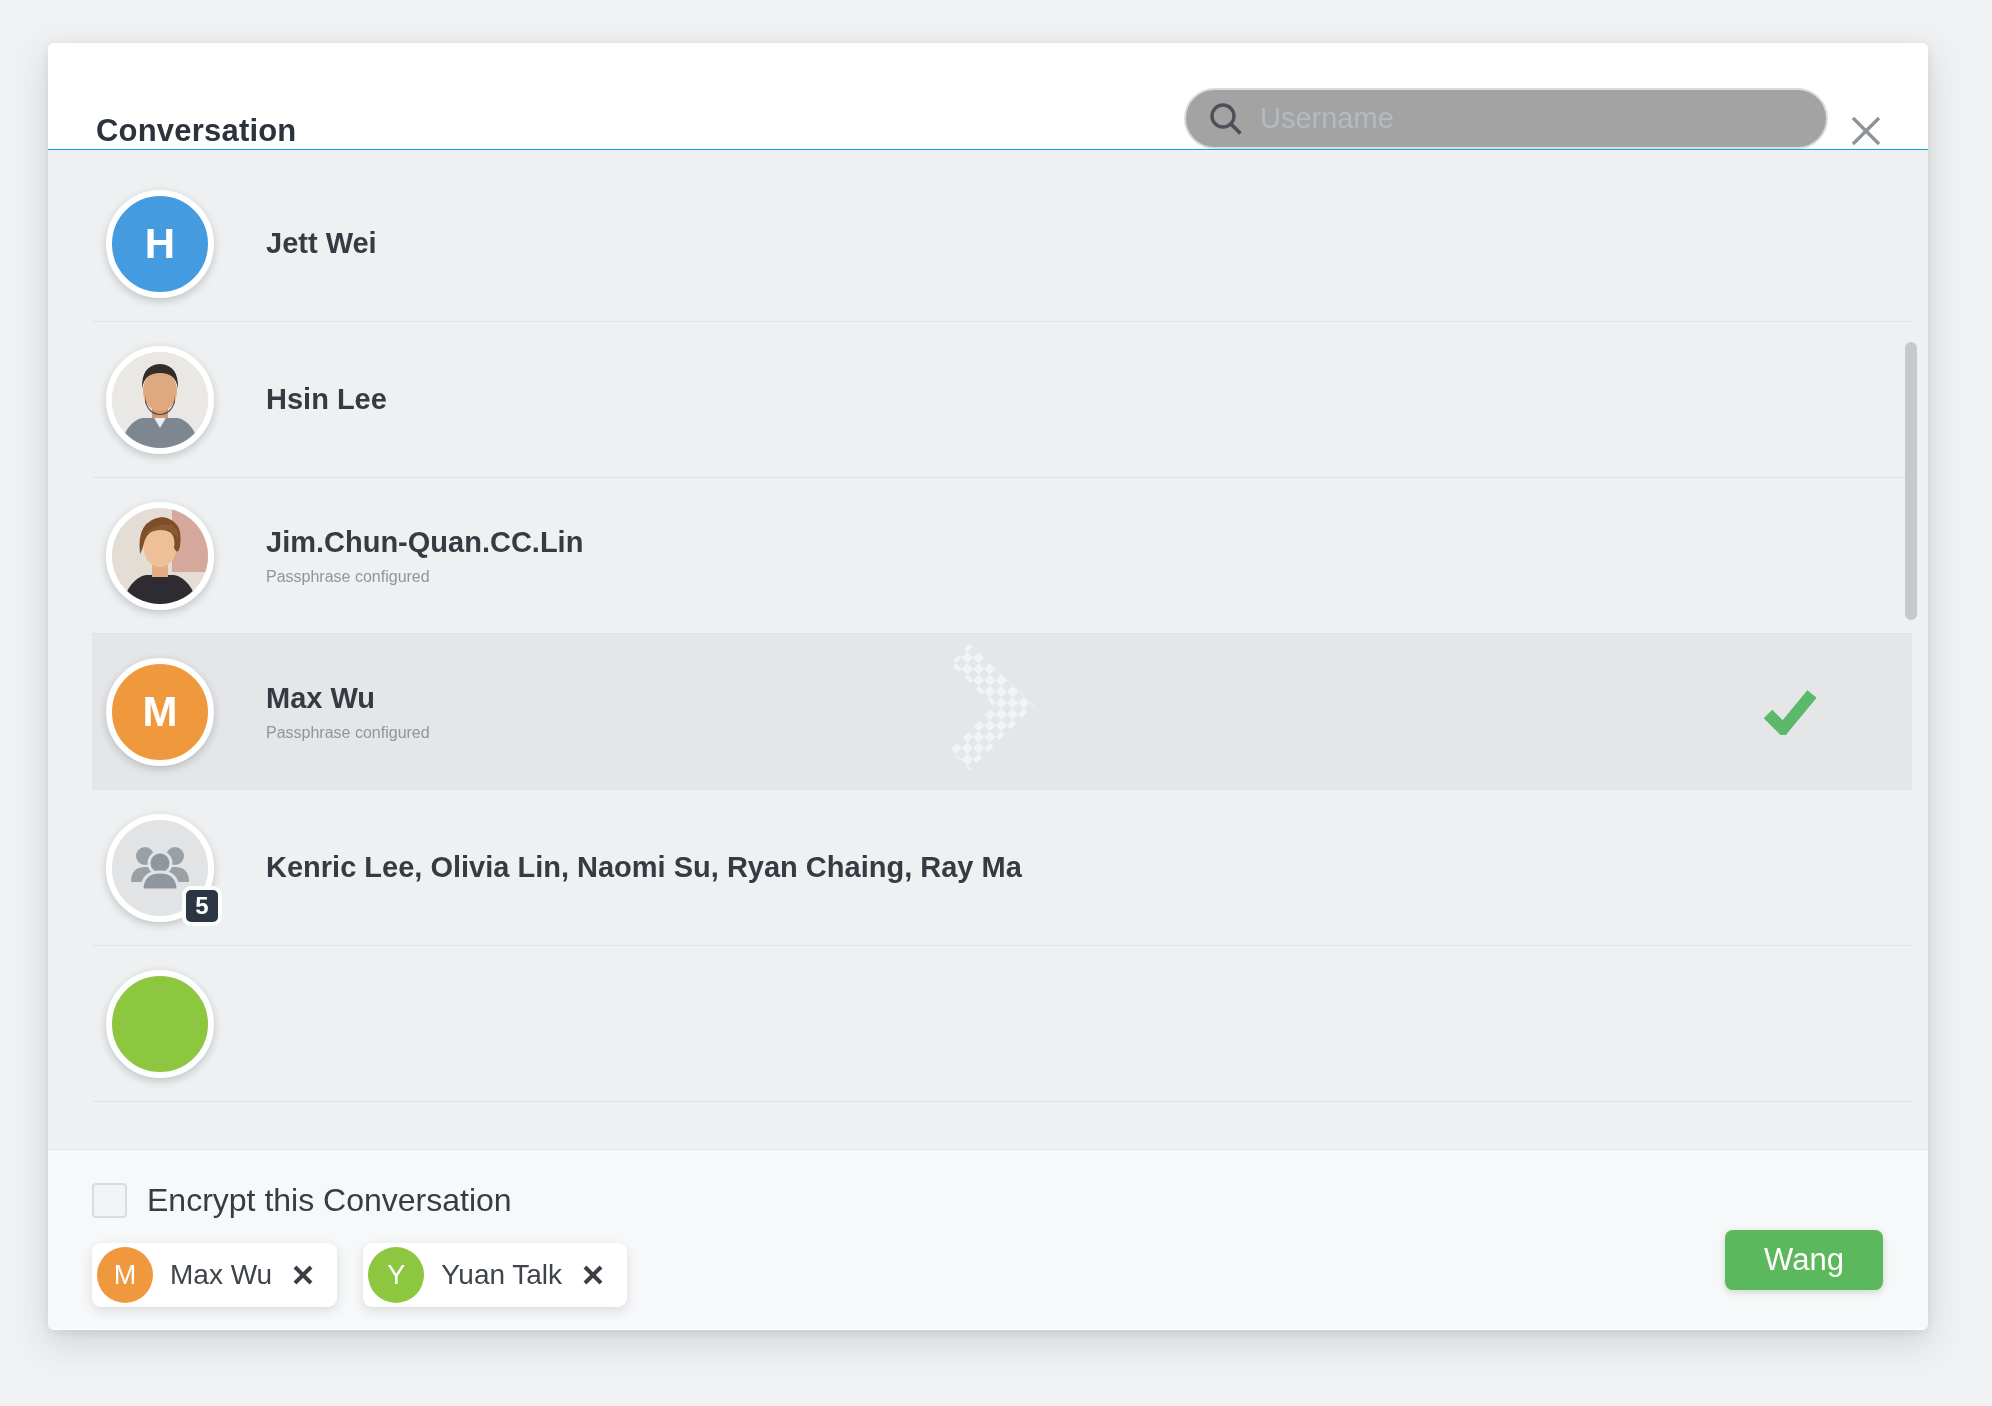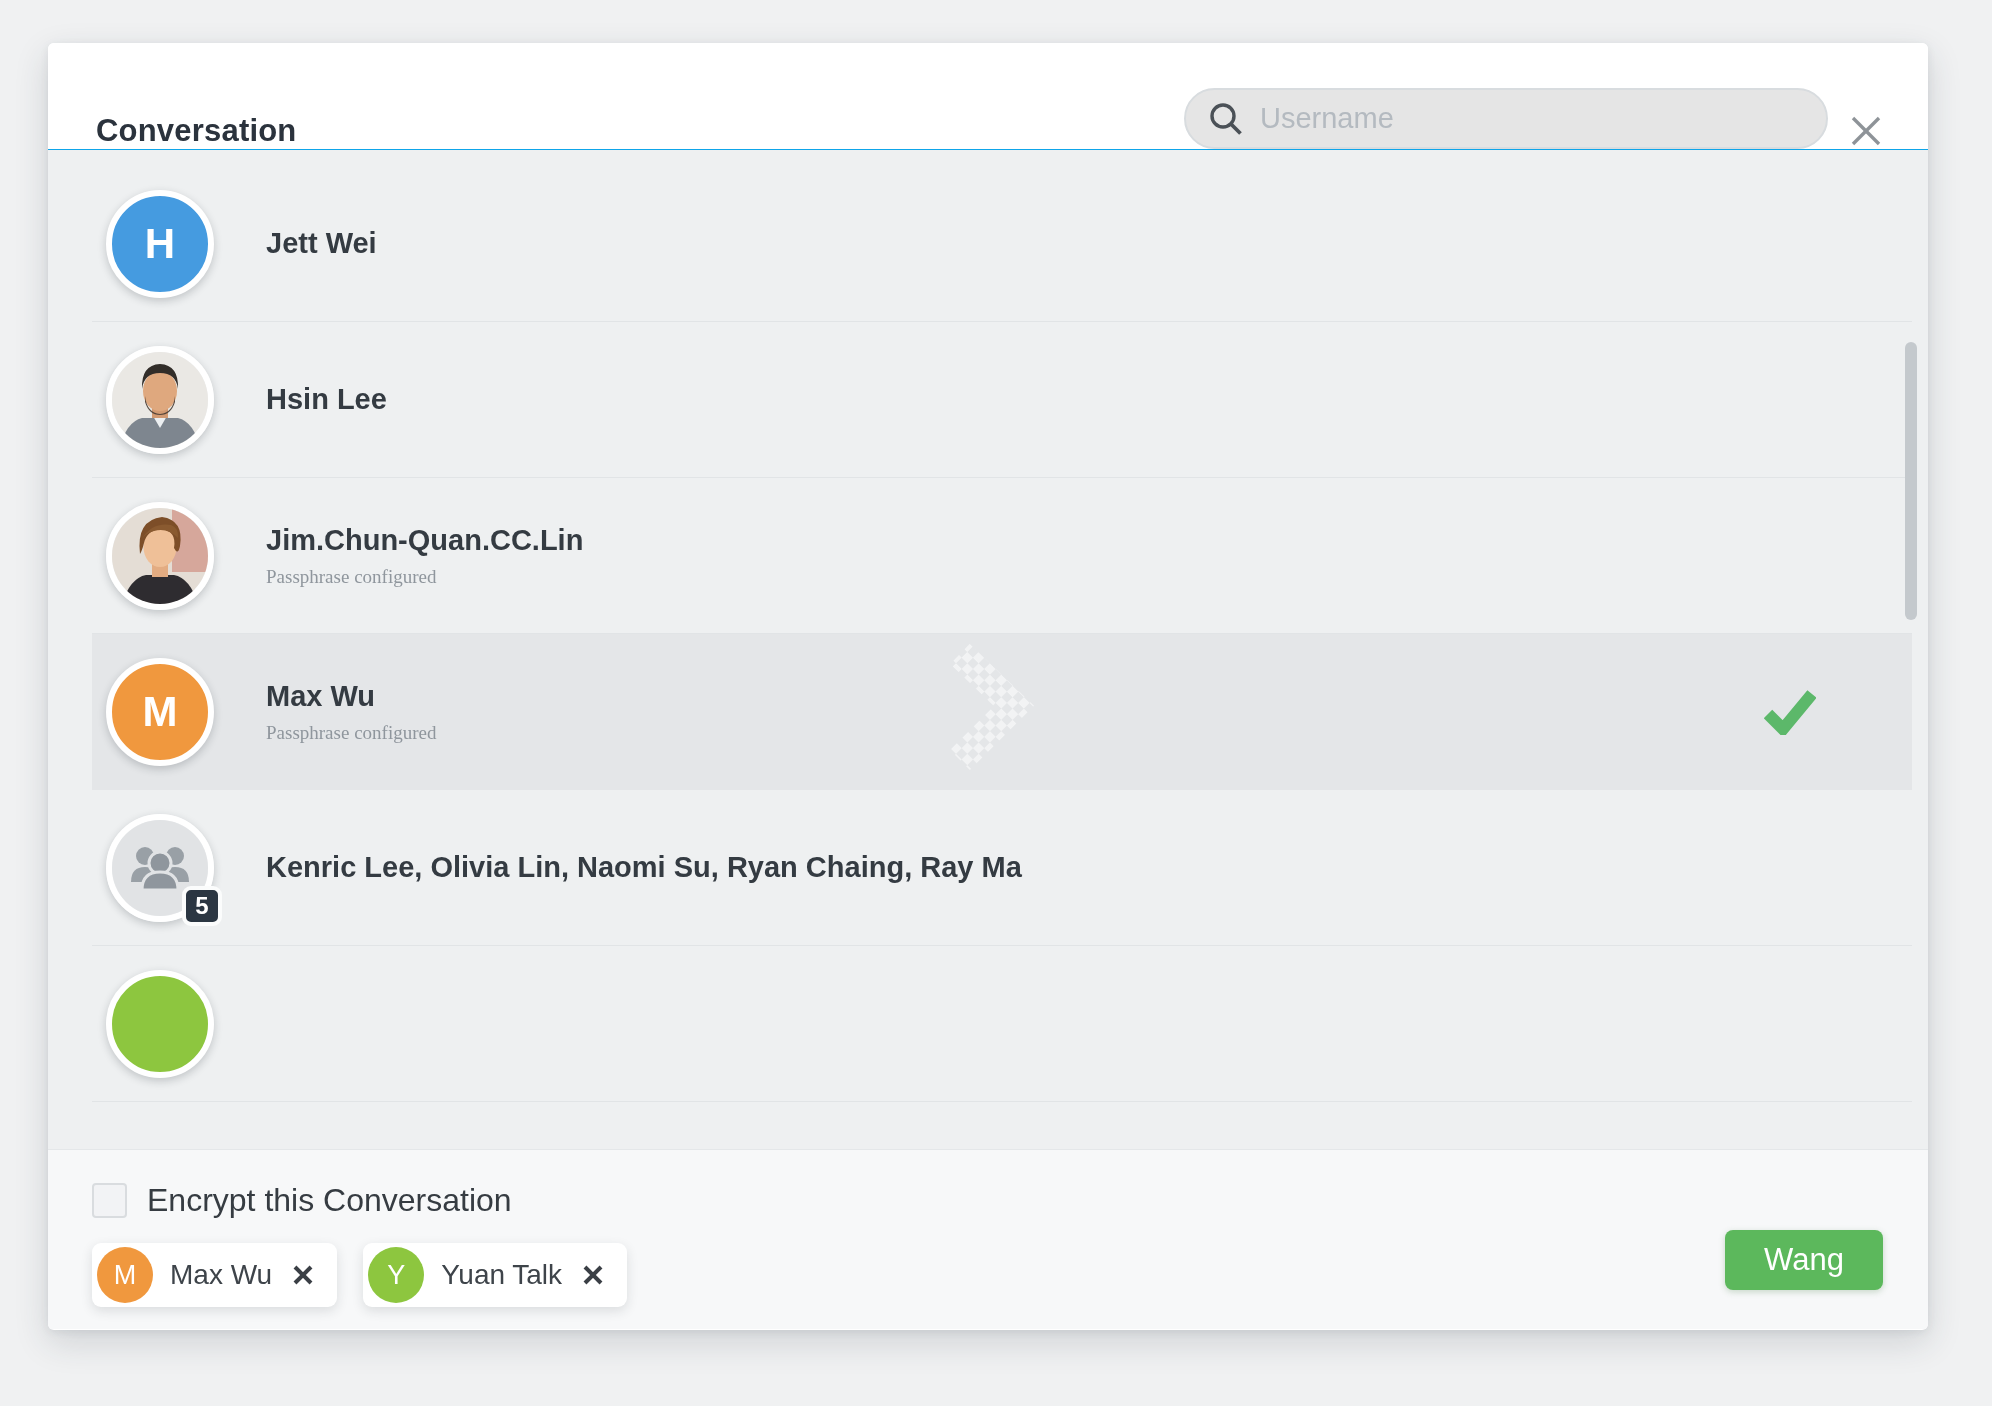--- a/index.html
+++ b/index.html
@@ -21,21 +21,21 @@
   
   .hdr {
     height:107px; display:flex; align-items:flex-end;
     padding:0 44px 0 48px; background:#fff;
     border-bottom:1px solid #0ea5e9;
   }
   .hdr-title { font-size:31px; font-weight:700; color:#2b333d; letter-spacing:.2px; }
   .hdr-spacer { flex:1; }
   .search {
     width:644px; height:61px; display:flex; align-items:center;
-    border:2px solid #d8dcdf; border-radius:31px; background:#e5e5e5;
+    border:2px solid #d8dcdf; border-radius:31px; background:#a3a3a3;
     padding:0 24px 0 20px;
   }
   .search svg { flex:none; margin-right:14px; }
   .search input {
     flex:1; border:none; outline:none; background:transparent;
     font-family:"Liberation Sans", sans-serif;
     font-size:29px; color:#4a5056;
   }
   .search input::placeholder { color:#b4bac0; }
   .close-btn {
@@ -67,21 +67,21 @@
   .avatar svg { width:100%; height:100%; display:block; }
   .grp-badge {
     position:absolute; right:-8px; bottom:-4px;
     min-width:40px; height:40px; padding:0 9px;
     background:#2b3642; color:#fff; border:4px solid #fbfcfc;
     border-radius:9px; font-size:24px; font-weight:700;
     display:flex; align-items:center; justify-content:center;
   }
   .nm { display:flex; flex-direction:column; }
   .name { font-size:29px; font-weight:700; color:#343b42; }
-  .sub { font-size:19px; color:#8f969d; margin-top:9px;font-family:Liberation Serif, serif; }
+  .sub { font-size:16px; color:#8f969d; margin-top:9px; }
   .check { margin-left:auto; margin-right:96px; flex:none; display:flex; }
   .watermark { position:absolute; left:900px; top:494px; opacity:.55; pointer-events:none; }
   .scrollthumb {
     position:absolute; right:11px; top:192px; width:12px; height:278px;
     border-radius:6px; background:#c4c9cd;
   }
   
   .ftr {
     position:relative; height:180px; background:#f7f8f9;
     border-top:1px solid #e4e7e9; padding:0 44px;

